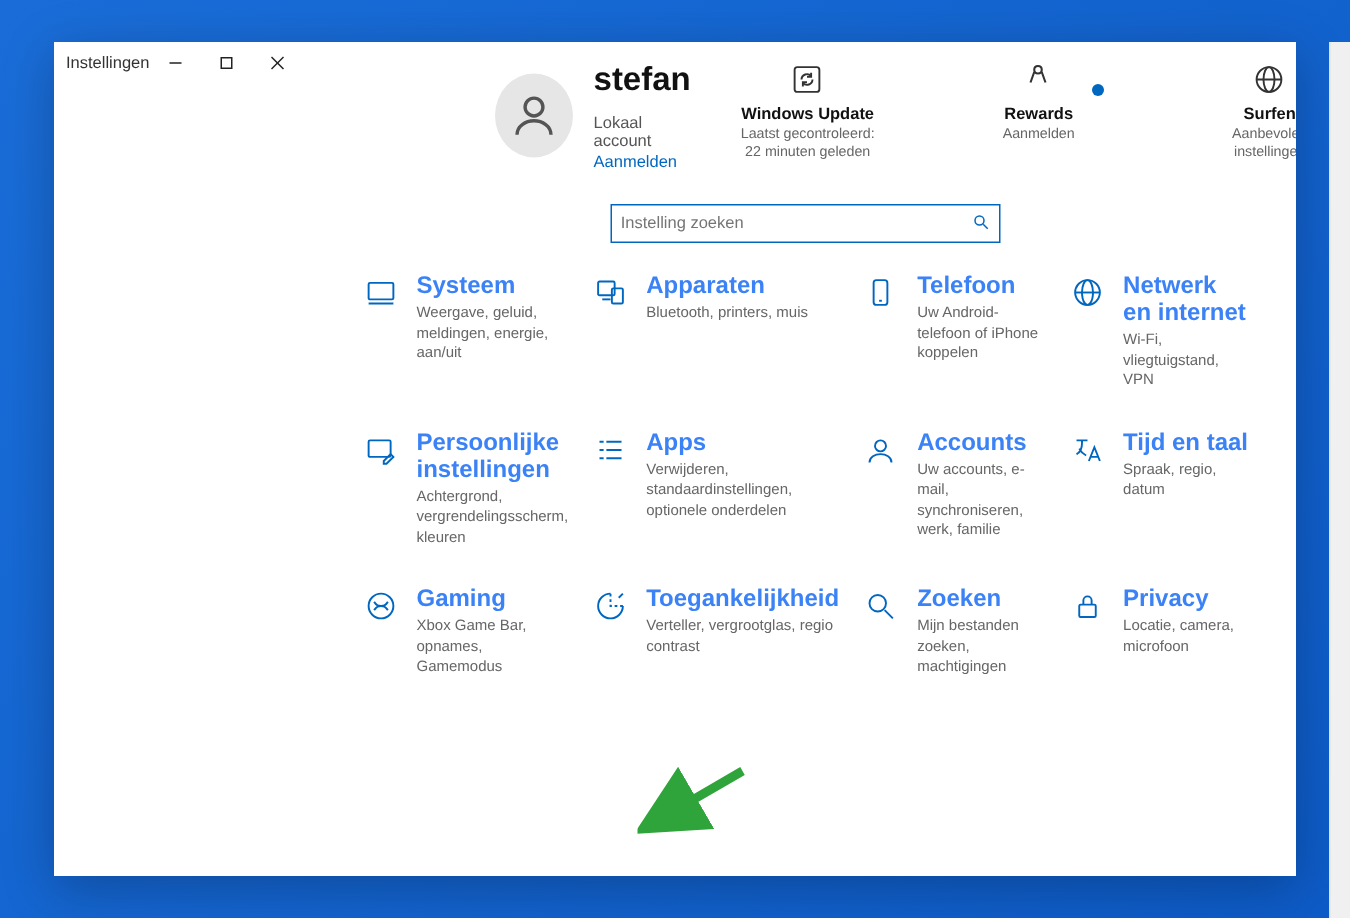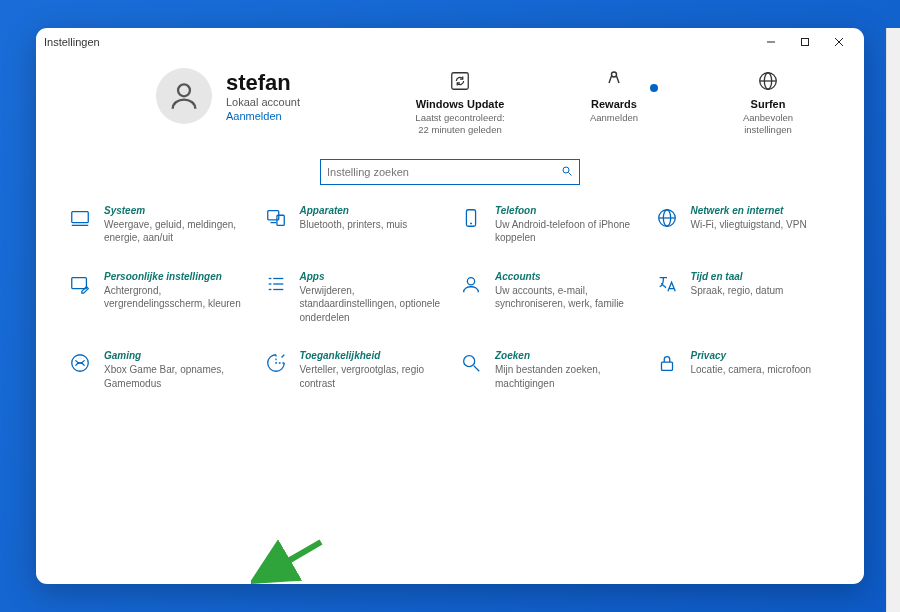--- a/index.html
+++ b/index.html
@@ -6,44 +6,43 @@
   body {
     font-family: "Segoe UI", Tahoma, sans-serif;
     background: linear-gradient(135deg, #1a6dd8 0%, #0d5bc7 100%);
     width: 900px; height: 612px;
     padding: 28px 36px;
     position: relative;
   }
   .window {
     background: #fff;
     width: 100%; height: 100%;
-    display: flex; flex-direction: column;
+    display: flex; flex-direction: row;
     box-shadow: 0 8px 32px rgba(0,0,0,.25);
-    border-radius: 11px;
   }
   .titlebar {
     height: 28px;
     display: flex; align-items: center;
     padding: 0 8px;
     font-size: 11px; color: #333;
   }
   .titlebar .title { flex: 0 0 auto; }
   .titlebar .spacer { flex: 1; }
   .win-btn { width: 34px; height: 28px; display:flex; align-items:center; justify-content:center; font-size:12px; color:#222; }
   .content { flex:1; overflow:auto; padding: 6px 20px 20px 20px; position:relative; }
 
   .header-row { display:flex; align-items:flex-start; padding: 6px 20px 8px 100px; }
   .user-block { display:flex; align-items:center; gap:14px; flex:1; }
   .avatar {
     width:56px; height:56px; border-radius:50%;
     background:#e6e6e6; display:flex; align-items:center; justify-content:center;
   }
   .avatar svg { width:34px; height:34px; }
   .user-text .uname { font-size:22px; font-weight:600; color:#111; }
-  .user-text .uacct { font-size:11px; color:#555; margin-top:0; }
+  .user-text .uacct { font-size:11px; color:#555; margin-top:10px; }
   .user-text .signin { font-size:11px; color:#0067c0; margin-top:2px; cursor:pointer; }
 
   .top-cards { display:flex; gap:34px; margin-left:auto; padding-right:10px; }
   .top-card { text-align:center; width:92px; font-size:10px; color:#555; cursor:pointer;margin-left:28px; }
   .top-card .ic { height:26px; display:flex; align-items:center; justify-content:center; margin-bottom:4px; position:relative; }
   .top-card .t1 { font-size:11px; font-weight:600; color:#111; }
   .top-card .t2 { font-size:9.5px; color:#666; line-height:1.3; margin-top:2px; }
 
   .search-wrap { display:flex; justify-content:center; margin:14px 0 20px 0; }
   .search {
@@ -56,21 +55,21 @@
 
   .grid {
     display:grid;
     grid-template-columns: repeat(4, 1fr);
     column-gap: 14px; row-gap: 26px;
     padding: 0 10px 10px 10px;
   }
   .cat { display:flex; gap:10px; cursor:pointer; }
   .cat .cicon { width:28px; flex:0 0 28px; display:flex; justify-content:center; align-items:flex-start; padding-top:2px; }
   .cat .cicon svg { width:22px; height:22px; stroke:#0067c0; fill:none; stroke-width:1.4; }
-  .cat .ctext .ctitle { font-size:10px; font-weight:600; color:#0f766e;font-style:italic; }
+  .cat .ctext .ctitle { font-size:16px; font-weight:600; color:#3b82f6; }
   .cat .ctext .cdesc { font-size:10px; color:#666; line-height:1.35; margin-top:2px; max-width:150px; }
 
   .arrow {
     position:absolute; left:215px; top:482px; pointer-events:none;
   }
   .scrollbar {
     position:absolute; right:0; top:28px; bottom:0; width:14px;
     background:#f0f0f0; border-left:1px solid #e0e0e0;
   }
 </style>

